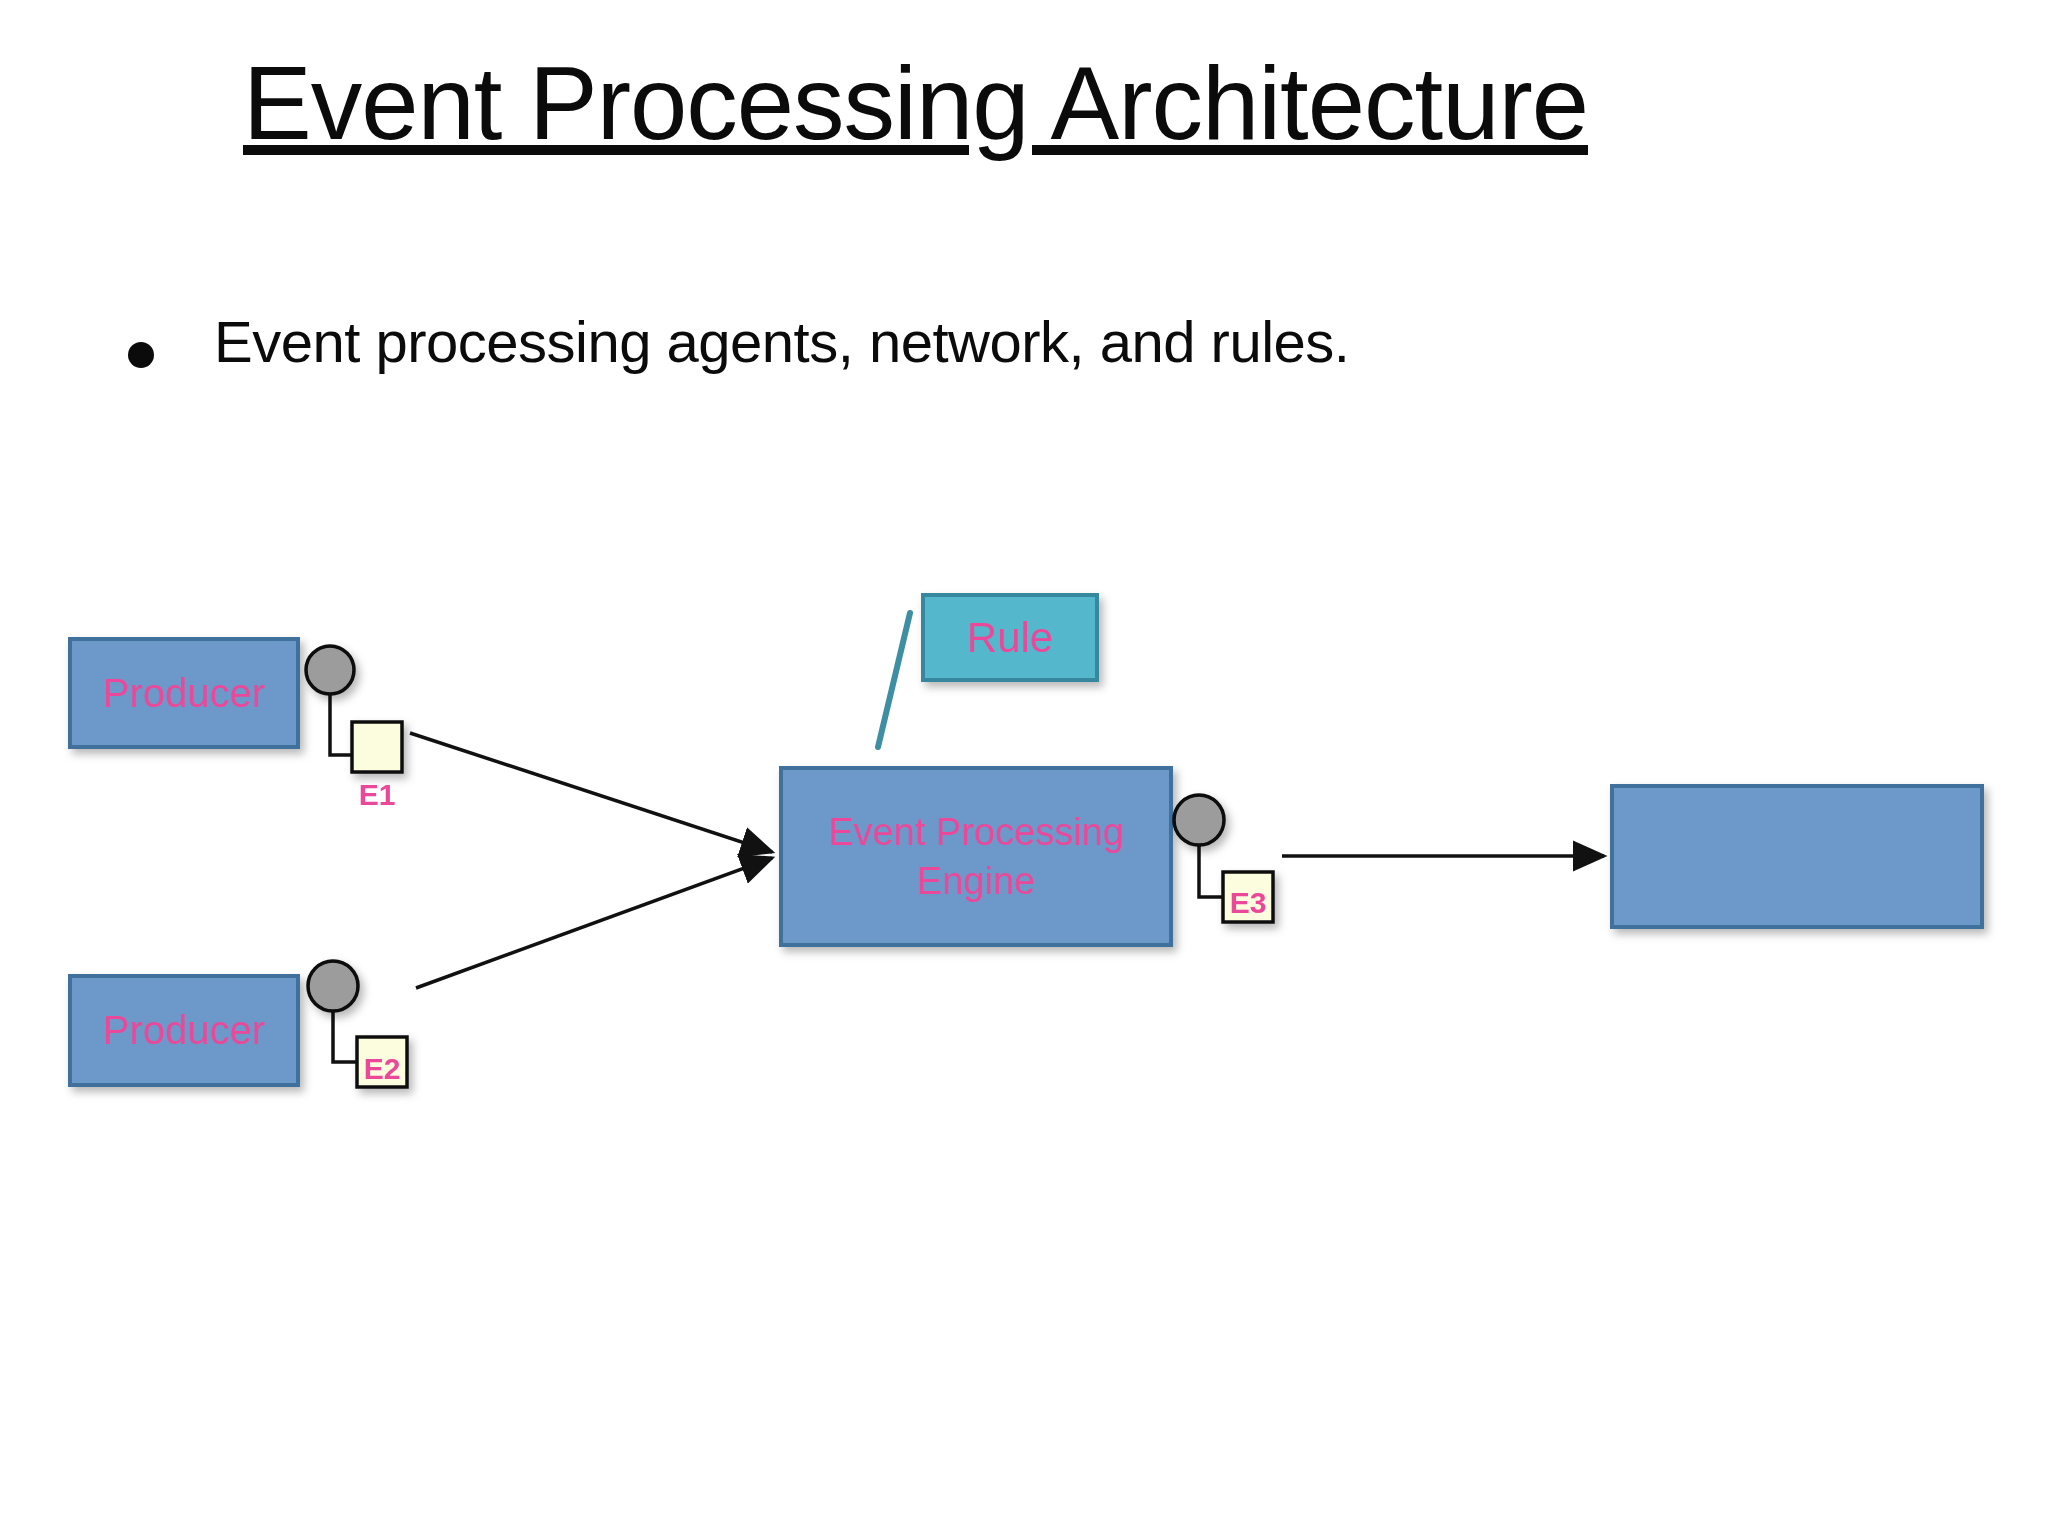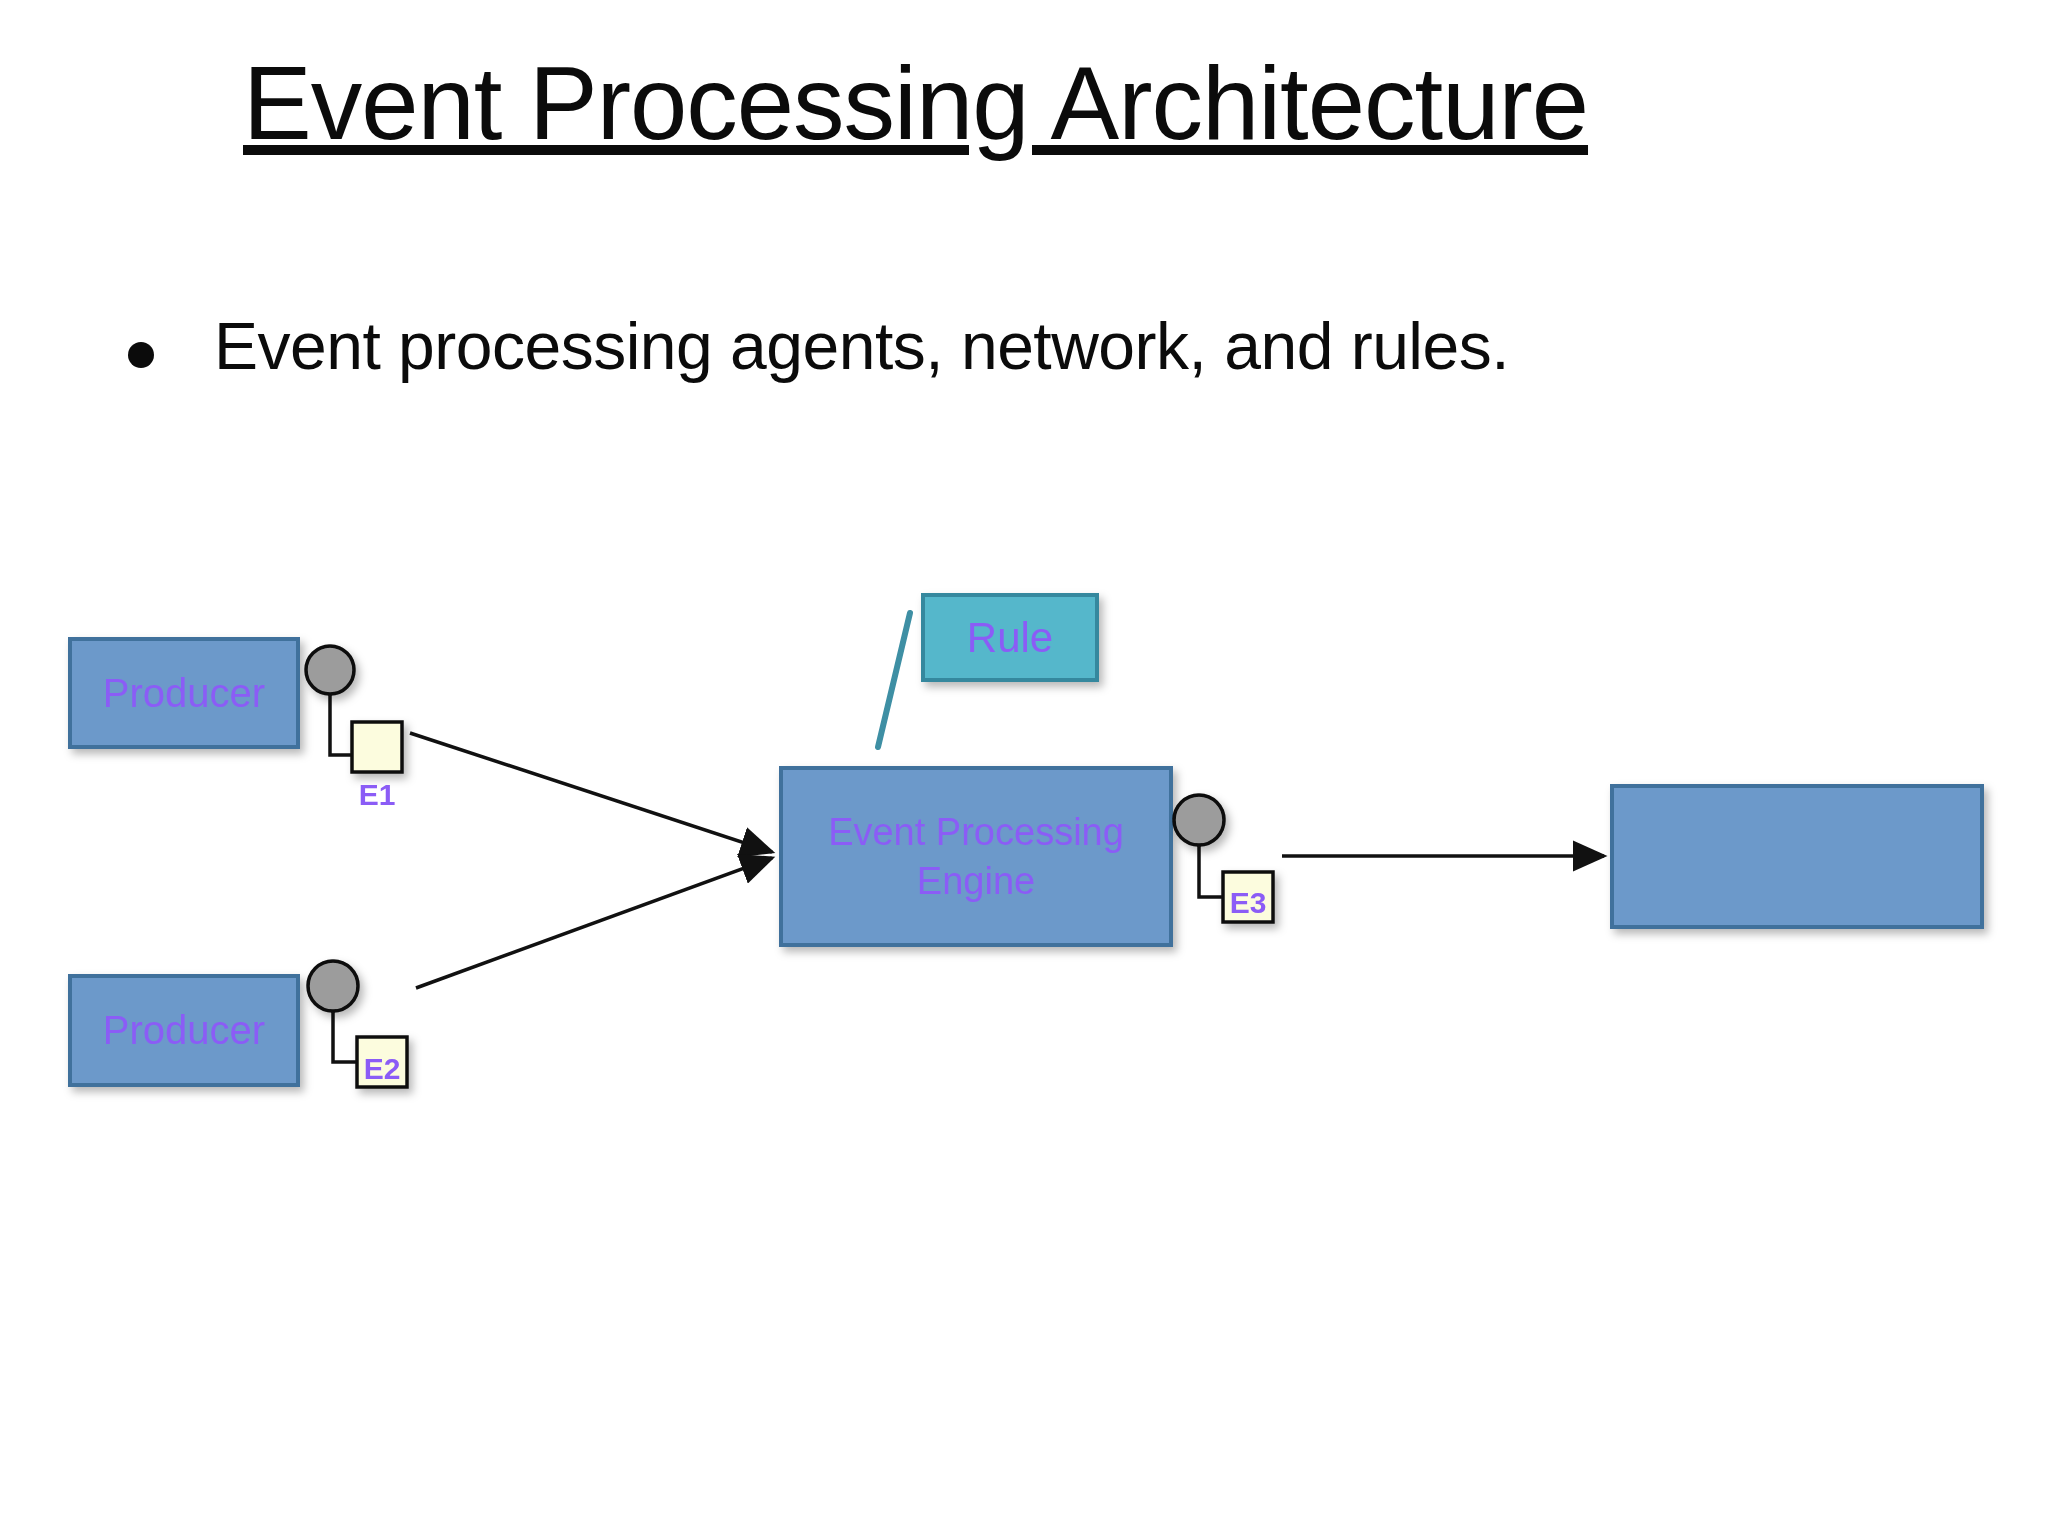--- a/index.html
+++ b/index.html
@@ -31,21 +31,21 @@
   }
   .bullet-dot{
     width:26px;height:26px;
     margin-top:34px;
     margin-right:60px;
     border-radius:50%;
     background:#0b0b0b;
     flex:0 0 auto;
   }
   .bullet-text{
-    font-size:66px;
+    font-size:58px;
     letter-spacing:-0.5px;
     white-space:nowrap;
   }
 
   
   .diagram-svg{position:absolute;inset:0;width:2048px;height:1536px;}
 
   .flow-line{stroke:#111111;stroke-width:3.5;fill:none;}
   .elbow-line{stroke:#111111;stroke-width:3.5;fill:none;}
   .rule-line{stroke:#3E8FA4;stroke-width:6;fill:none;stroke-linecap:round;}
@@ -53,21 +53,21 @@
   .node-blue{stroke:#41719C;stroke-width:4;}
   .node-teal{stroke:#35889E;stroke-width:4;}
   .event-port{stroke:#0a0a0a;stroke-width:3.5;}
   .event-box{stroke:#111111;stroke-width:3.5;}
 
   
   .node-label{
     position:absolute;
     display:flex;align-items:center;justify-content:center;
     text-align:center;
-    color:#8b5cf6;
+    color:#ec4899;
   }
   .lbl-producer-top{left:70px;top:639px;width:228px;height:108px;font-size:40px;}
   .lbl-producer-bottom{left:70px;top:976px;width:228px;height:109px;font-size:40px;}
   .lbl-engine{left:781px;top:768px;width:390px;height:177px;font-size:38px;line-height:1.28;white-space:pre-line;}
   .lbl-consumer{left:1612px;top:786px;width:370px;height:141px;font-size:40px;}
   .lbl-rule{left:923px;top:595px;width:174px;height:85px;font-size:42px;}
   .lbl-event{font-size:30px;font-weight:bold;}
   .lbl-e1{left:352px;top:722px;width:50px;height:50px;margin-top:48px;}
   .lbl-e2{left:357px;top:1037px;width:50px;height:64px;}
   .lbl-e3{left:1223px;top:872px;width:50px;height:61px;}

